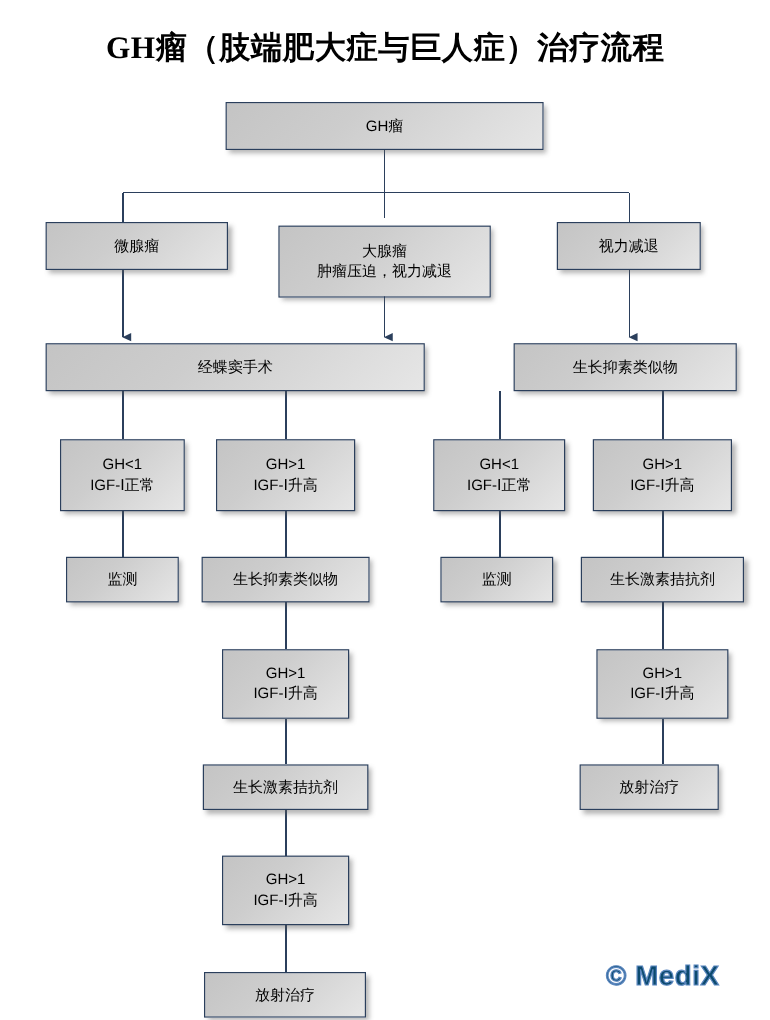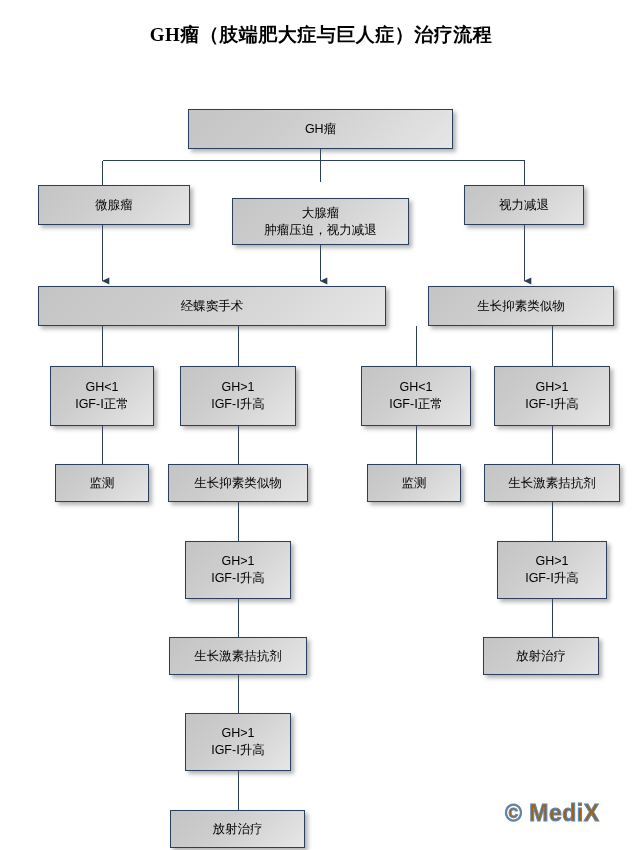--- a/index.html
+++ b/index.html
@@ -24,21 +24,21 @@
   }
 
   #title {
     position: absolute;
     left: 0;
     top: 22px;
     width: 642px;
     text-align: center;
     font-family: "Liberation Serif", "DejaVu Serif", serif;
     font-weight: bold;
-    font-size: 19px;
+    font-size: 26px;
     letter-spacing: 0.5px;
     color: #000000;
     white-space: nowrap;
   }
 
   
   #edges {
     position: absolute;
     left: 0;
     top: 0;
@@ -66,21 +66,21 @@
   }
 
   #watermark {
     position: absolute;
     left: 505px;
     top: 800px;
     font-family: "Liberation Sans", sans-serif;
     font-weight: bold;
     font-size: 23px;
     letter-spacing: 0.5px;
-    color: #a16207;
+    color: #0c4a6e;
     -webkit-text-stroke: 1px #5b87bf;
     text-shadow: 1px 1px 0 rgba(255,255,255,0.6);
     white-space: nowrap;
     z-index: 3;
   }
 </style>
 </head>
 <body>
 
 <div id="chart-root">
@@ -120,26 +120,26 @@
       <path d="M552.5,502 L552.5,541"></path>
 
       <path d="M238.5,599 L238.5,637"></path>
       <path d="M552.5,599 L552.5,637"></path>
 
       <path d="M238.5,675 L238.5,713"></path>
       <path d="M238.5,771 L238.5,810"></path>
     </g>
   </svg>
 
-  <div class="node" style="left:188px;top:85px;width:265px;height:40px;margin-top:24px;">GH瘤</div>
+  <div class="node" style="left:188px;top:85px;width:265px;height:40px;">GH瘤</div>
   <div class="node" style="left:38px;top:185px;width:152px;height:40px;">微腺瘤</div>
-  <div class="node" style="left:232px;top:198px;width:177px;height:47px;">大腺瘤
+  <div class="node" style="left:232px;top:188px;width:177px;height:60px;">大腺瘤
 肿瘤压迫，视力减退</div>
   <div class="node" style="left:464px;top:185px;width:120px;height:40px;">视力减退</div>
-  <div class="node" style="left:38px;top:286px;width:348px;height:40px;">经蝶窦手术</div>
+  <div class="node" style="left:38px;top:286px;width:316px;height:40px;">经蝶窦手术</div>
   <div class="node" style="left:428px;top:286px;width:186px;height:40px;">生长抑素类似物</div>
   <div class="node" style="left:50px;top:366px;width:104px;height:60px;">GH&lt;1
 IGF-Ⅰ正常</div>
   <div class="node" style="left:180px;top:366px;width:116px;height:60px;">GH&gt;1
 IGF-Ⅰ升高</div>
   <div class="node" style="left:361px;top:366px;width:110px;height:60px;">GH&lt;1
 IGF-Ⅰ正常</div>
   <div class="node" style="left:494px;top:366px;width:116px;height:60px;">GH&gt;1
 IGF-Ⅰ升高</div>
   <div class="node" style="left:55px;top:464px;width:94px;height:38px;">监测</div>

